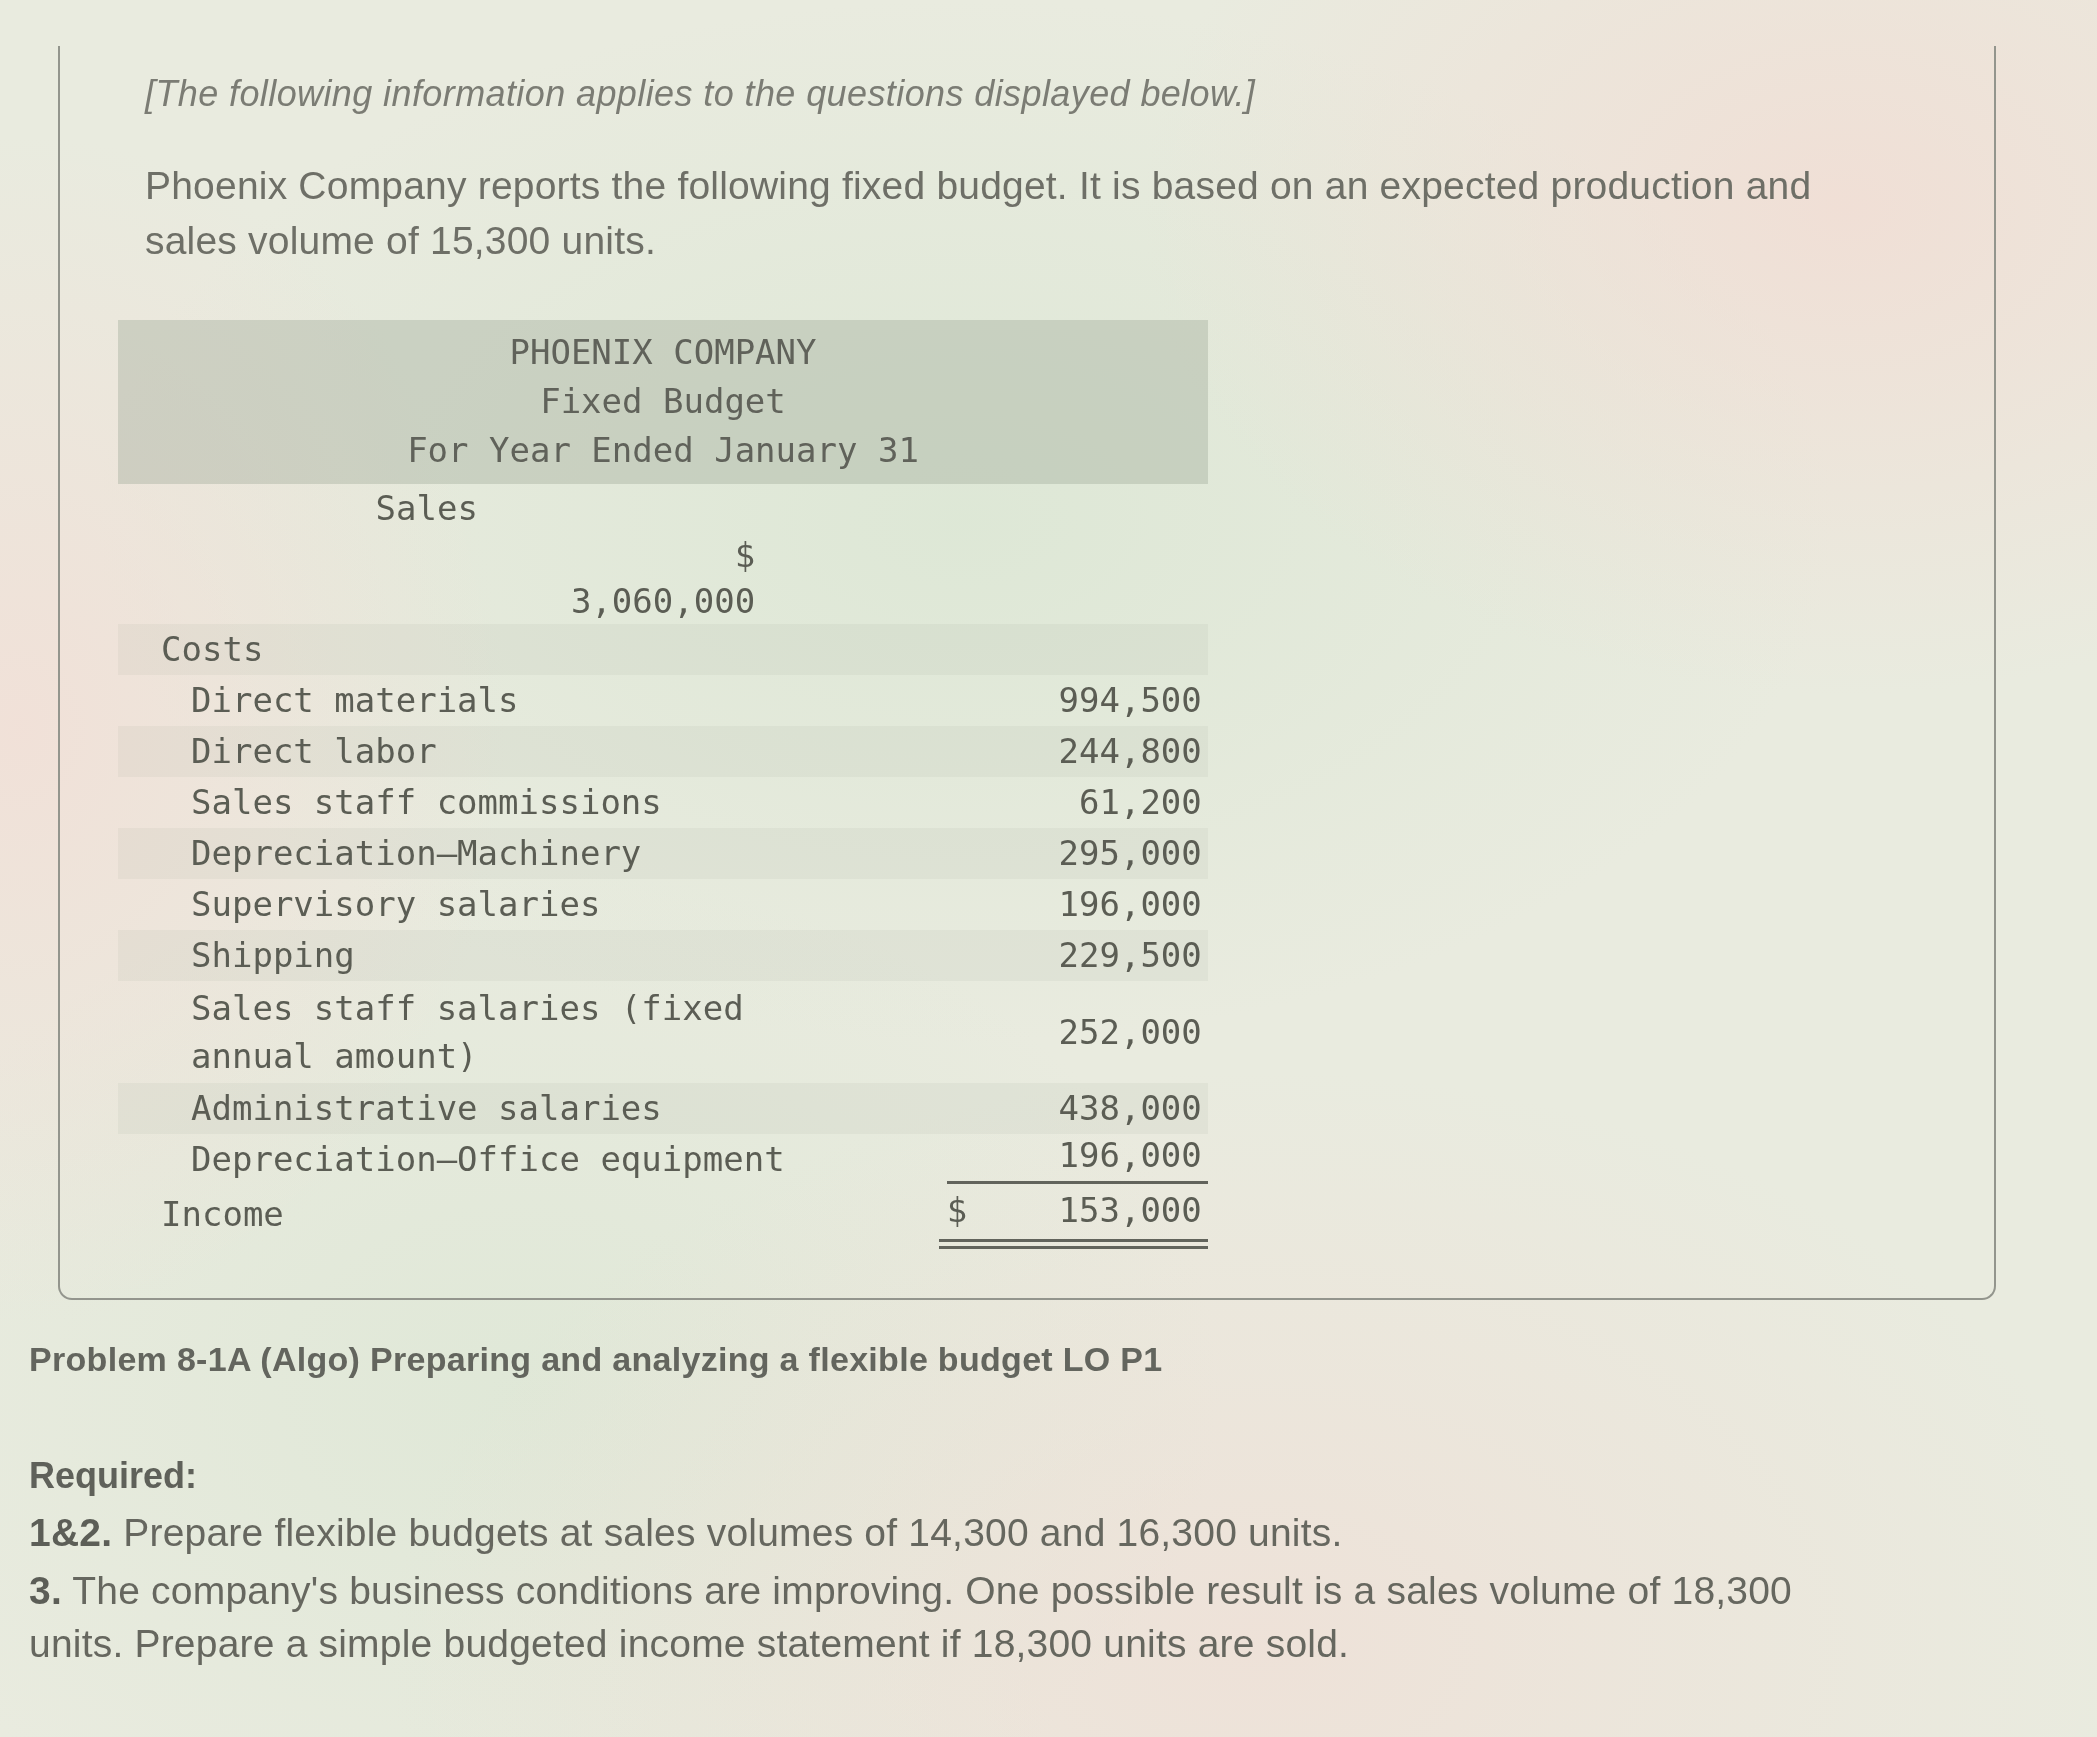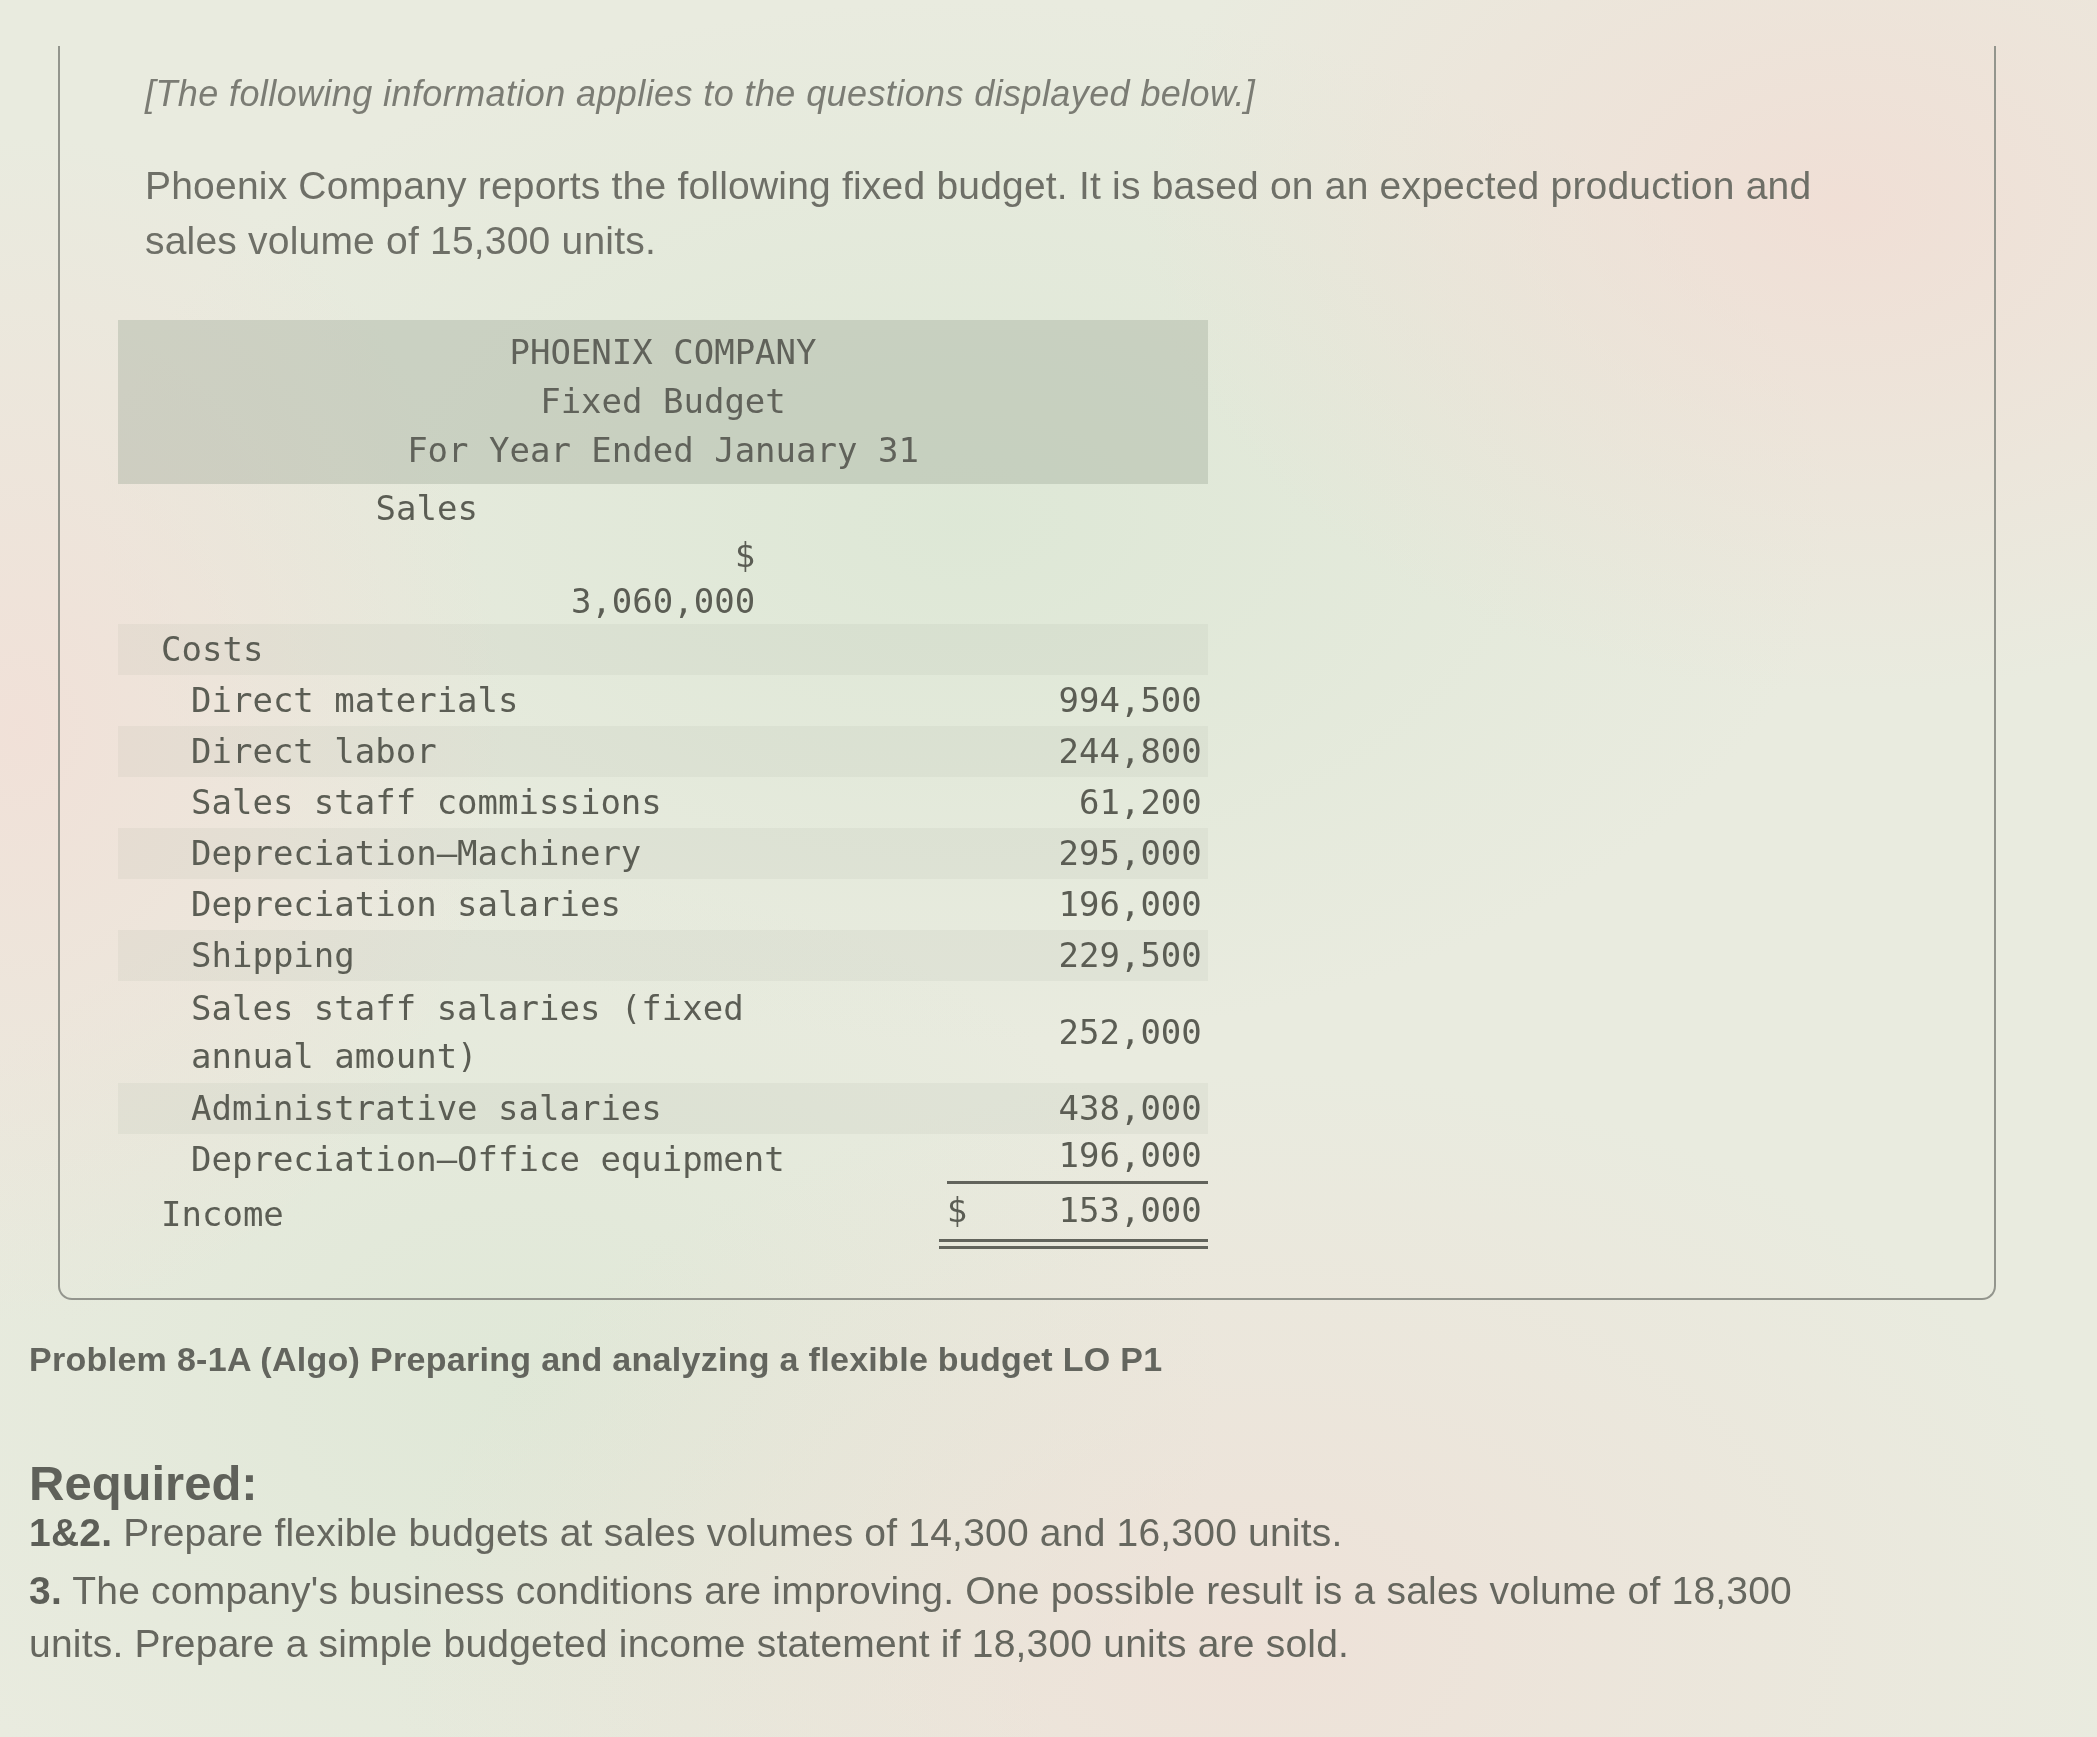--- a/index.html
+++ b/index.html
@@ -51,21 +51,21 @@
   .income-row{min-height:74px;align-items:flex-start;padding-top:4.6px;}
   .income-box{display:inline-flex;width:255px;justify-content:space-between;
     padding:0 6.2px 9.3px 7.7px;border-bottom:10px double #62645c;}
   
   .problem-title{
     position:absolute;left:29px;top:1340px;width:1933px;
     font-size:34px;font-weight:bold;color:#63655e;letter-spacing:0.3px;
   }
   .required-label{
     position:absolute;left:29px;top:1455px;
-    font-size:49px;font-weight:bold;color:#5f615a;
+    font-size:36px;font-weight:bold;color:#5f615a;
   }
   .req-items{
     position:absolute;left:29px;top:1506px;width:1763px;
     font-size:39px;color:#66675f;line-height:1.36;letter-spacing:0.2px;
   }
   .req-items p{margin:0 0 4.6px 0;}
   .req-items b{color:#5c5e57;}
 </style>
 </head>
 <body>
@@ -111,21 +111,21 @@
       <div class="lbl lvl2">Sales staff commissions</div>
       <div class="val"><span class="valbox">61,200</span></div>
     </div>
 
     <div class="row shade">
       <div class="lbl lvl2">Depreciation—Machinery</div>
       <div class="val"><span class="valbox">295,000</span></div>
     </div>
 
     <div class="row">
-      <div class="lbl lvl2">Depreciation salaries</div>
+      <div class="lbl lvl2">Supervisory salaries</div>
       <div class="val"><span class="valbox">196,000</span></div>
     </div>
 
     <div class="row shade">
       <div class="lbl lvl2">Shipping</div>
       <div class="val"><span class="valbox">229,500</span></div>
     </div>
 
     <div class="row two-line">
       <div class="lbl lvl2">Sales staff salaries (fixed annual amount)</div>

